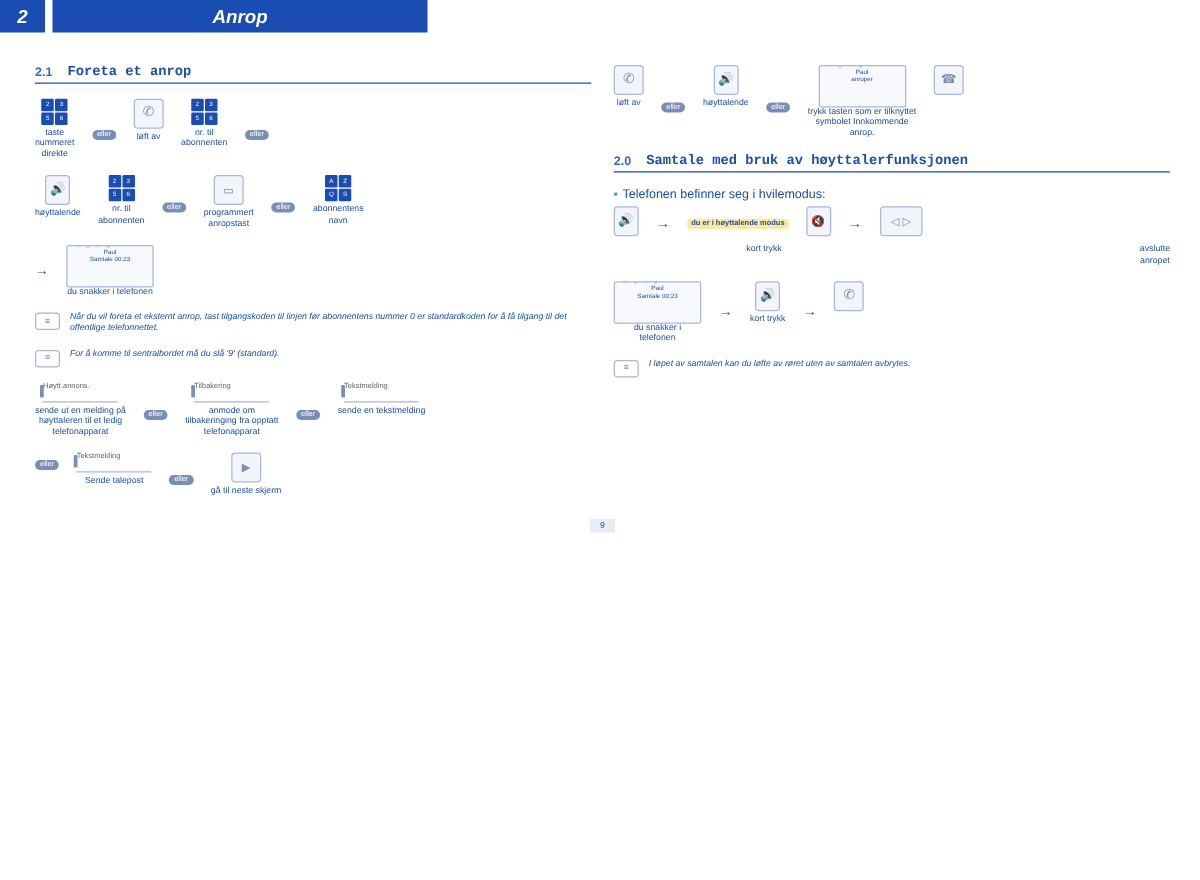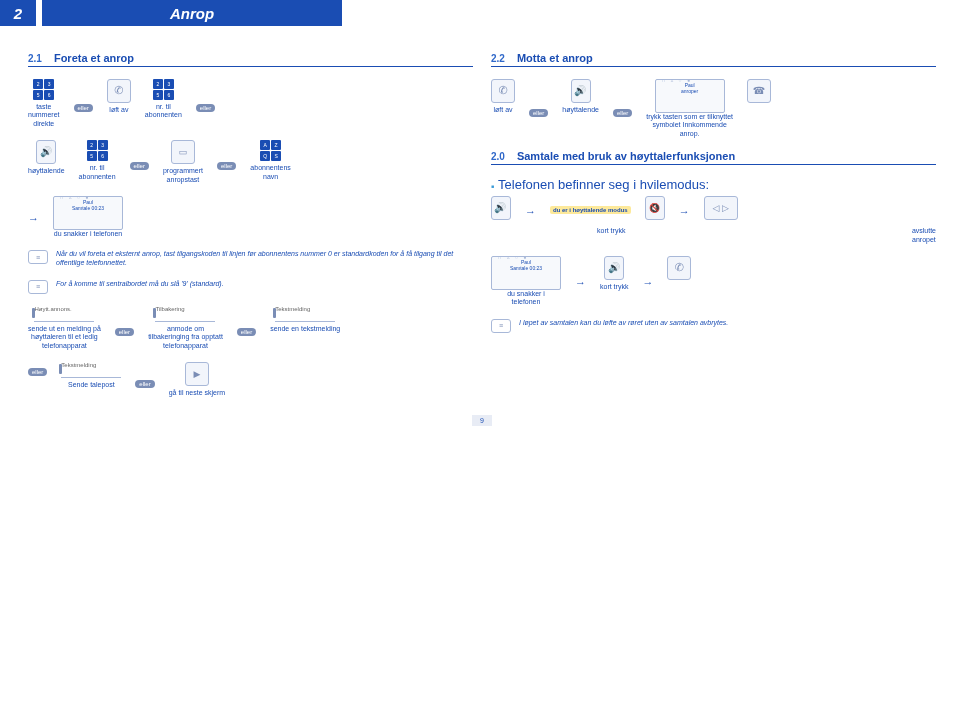--- a/index.html
+++ b/index.html
@@ -40,21 +40,21 @@
     }
     .col { flex: 1; }
     .section-head {
       display: flex;
       align-items: center;
       border-bottom: 1px solid #1a4db3;
       margin-bottom: 12px;
       padding-bottom: 2px;
     }
     .snum { font-size: 10px; color: #3068c9; margin-right: 12px; font-weight: bold; }
-    .stitle { font-size: 11px; color: #1a4db3; font-weight: bold; }
+    .stitle { font-size: 11px; color: #1a4db3; font-weight: bold; font-family: Liberation Mono, monospace; }
     .row {
       display: flex;
       align-items: flex-start;
       gap: 14px;
       margin-bottom: 12px;
     }
     .item {
       display: flex;
       flex-direction: column;
       align-items: center;
@@ -160,21 +160,21 @@
     }
     .btn-label::before{
       content:"";
       position:absolute;
       left:-2px; top:2px;
       width:3px; height:10px;
       background:#7a8db5;
       border-radius:1px;
     }
     .bullet-line {
-      font-size: 13px;
+      font-size: 10px;
       color: #1a4db3;
       margin: 4px 0;
     }
     .bullet-line::before {
       content: "■";
       color: #3a9bd8;
       margin-right: 4px;
       font-size: 5px;
       vertical-align: middle;
     }
@@ -346,24 +346,20 @@
         <div class="item">
           <div class="icon-ph">▶</div>
           <span>gå til neste skjerm</span>
         </div>
       </div>
 
     </div>
 
     <div class="col">
 
-      <div class="section-head">
-        <span class="snum">2.2</span>
-        <span class="stitle">Motta et anrop</span>
-      </div>
 
       <div class="row">
         <div class="item">
           <div class="icon-ph phone-icon"></div>
           <span>løft av</span>
         </div>
         <span class="eller">eller</span>
         <div class="item">
           <div class="icon-ph sp spk-icon"></div>
           <span>høyttalende</span>

